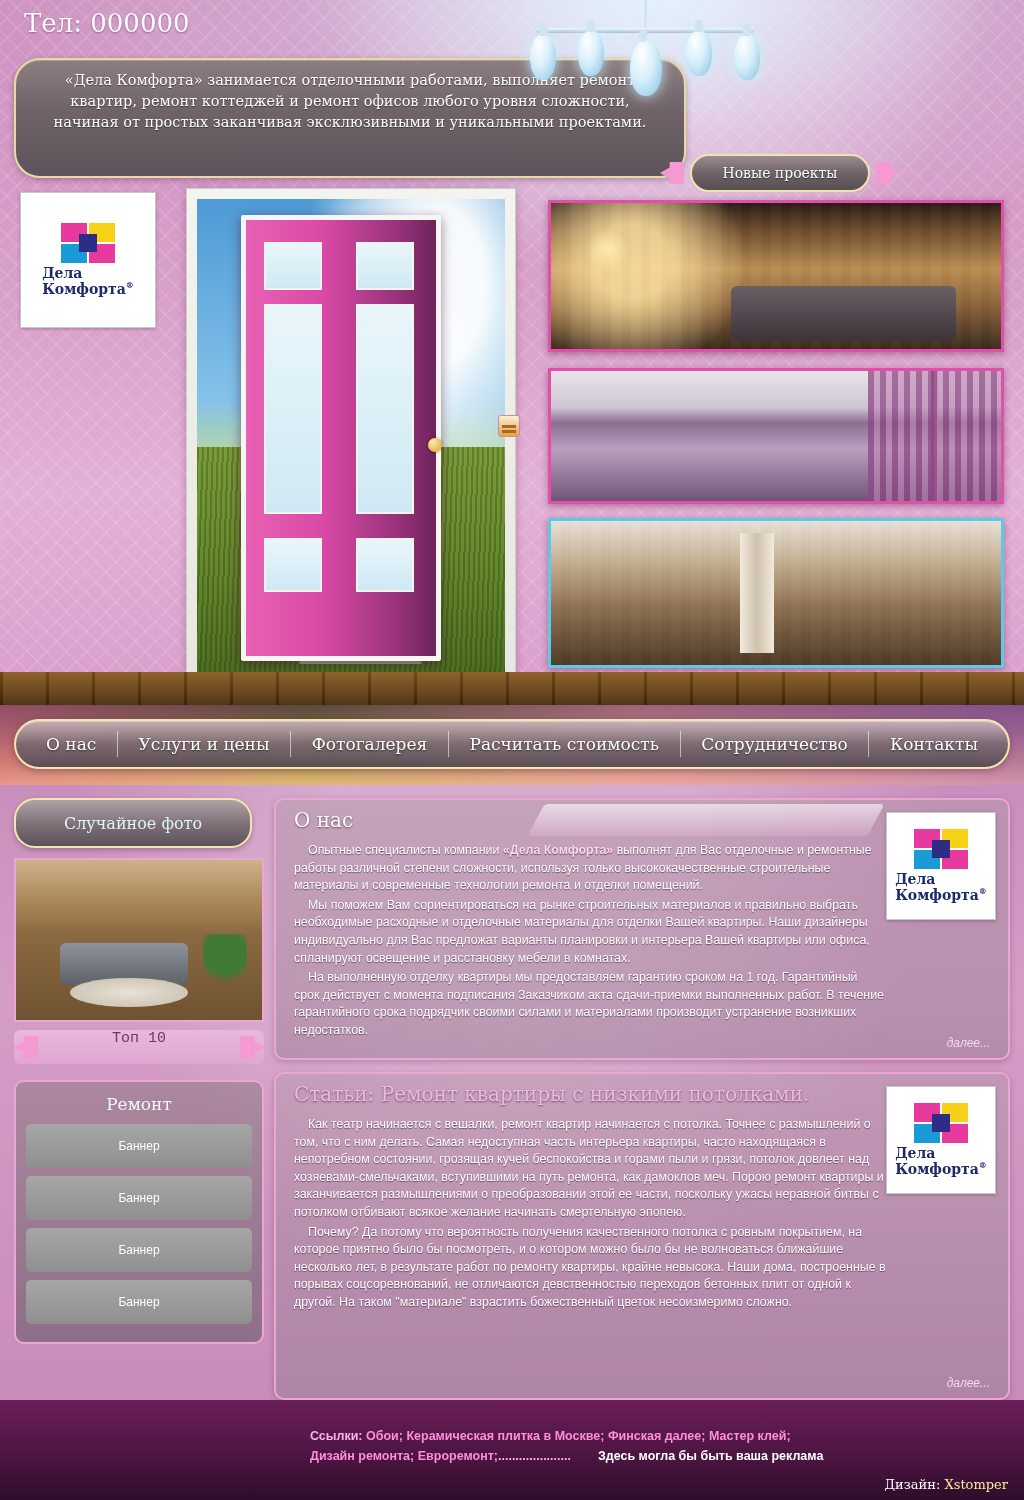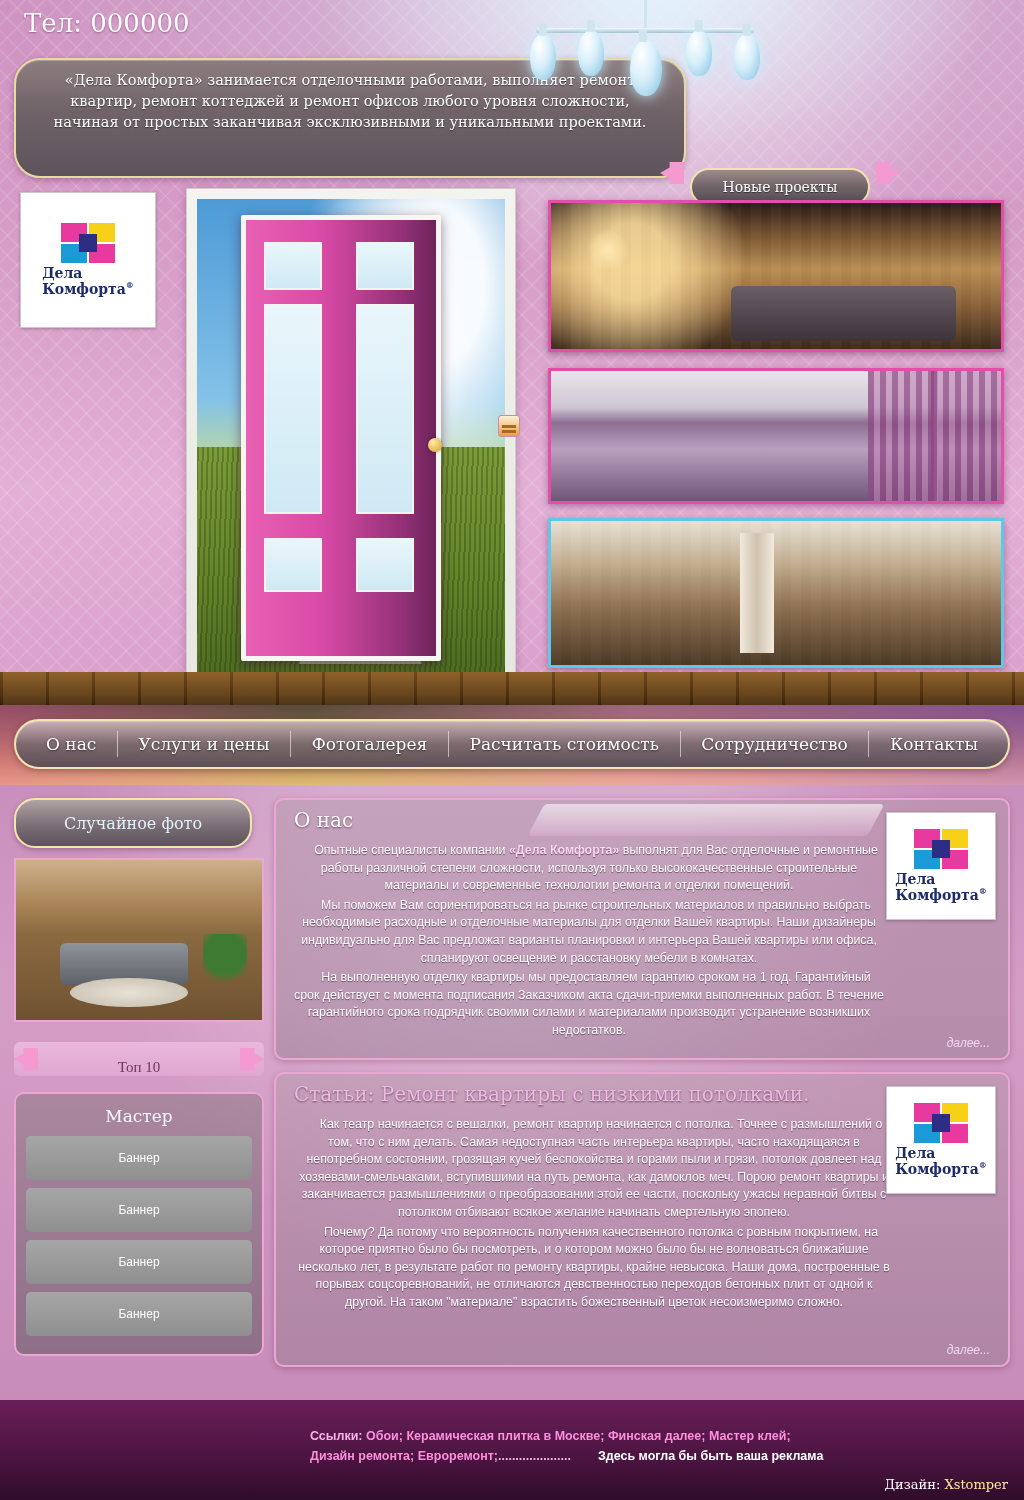--- a/index.html
+++ b/index.html
@@ -109,21 +109,21 @@
          box-shadow:0 0 14px rgba(200,240,255,.9); }
   .bulb:after{ content:""; position:absolute; left:9px; top:-10px; width:8px; height:12px; background:#cfe5ef; border-radius:2px;}
   .b1{ left:30px; top:34px; }
   .b2{ left:78px; top:30px; }
   .b3{ left:130px; top:40px; width:32px; height:56px; }
   .b4{ left:186px; top:30px; }
   .b5{ left:234px; top:34px; }
   
   .newproj-wrap{ position:absolute; left:660px; top:154px; width:240px; height:40px; }
   .newproj{
-    position:absolute; left:30px; top:14px; width:180px; height:38px; border-radius:19px;
+    position:absolute; left:30px; top:0; width:180px; height:38px; border-radius:19px;
     border:2px solid #f0e3ae;
     background:linear-gradient(180deg,#9b8b8d 0%, #6c6065 55%, #574e55 100%);
     color:#fff; font-family:"DejaVu Serif", serif; font-size:14px;
     display:flex; align-items:center; justify-content:center; cursor:pointer;
     text-shadow:0 1px 1px rgba(0,0,0,.5);
   }
   .arrow{ position:absolute; top:8px; width:24px; height:22px; cursor:pointer;
           background:#f49ad0; clip-path:polygon(40% 0,100% 0,100% 100%,40% 100%,40% 75%,0 50%,40% 25%); }
   .arrow.right{ right:0; transform:scaleX(-1); }
   .arrow.left{ left:0; }
@@ -205,24 +205,24 @@
       linear-gradient(180deg,#cdb18b 0%, #a98457 28%, #8b6a41 46%, #6f5231 100%);
       position:relative;
   }
   .photo-box .pb-sofa{ position:absolute; left:18%; top:52%; width:52%; height:26%;
     background:linear-gradient(180deg,#8e939a,#5d6268); border-radius:6px; }
   .photo-box .pb-rug{ position:absolute; left:22%; top:74%; width:48%; height:18%;
     background:radial-gradient(ellipse,#e8e2d6 0%, #cfc7b8 70%); border-radius:50%; }
   .photo-box .pb-plant{ position:absolute; right:6%; top:46%; width:18%; height:40%;
     background:radial-gradient(circle at 50% 30%, #3f7a33 0 40%, rgba(63,122,51,0) 60%); }
   .top10{
-    margin-top:20px; width:250px; height:34px; border-radius:6px;
+    margin-top:8px; width:250px; height:34px; border-radius:6px;
     background:linear-gradient(180deg,#e9b9dc,#dfa6d1);
-    display:flex; align-items:flex-end; justify-content:center; position:relative;
-    font-family:Liberation Serif, serif; font-size:15px; color:#6b3a5f;
+    display:flex; align-items:flex-start; justify-content:center; position:relative;
+    font-family:Liberation Mono, monospace; font-size:15px; color:#6b3a5f;
   }
   .top10 .arrow{ top:6px; }
   .ad-panel{
     margin-top:16px; width:250px;
     border:2px solid #eba6d2; border-radius:10px;
     background:linear-gradient(180deg, rgba(140,120,130,.55), rgba(110,95,108,.65));
     padding:10px;
   }
   .ad-title{ text-align:center; font-family:"DejaVu Serif", serif; font-size:17px; color:#f2f7fb; margin:2px 0 10px; }
   .banner{
@@ -231,37 +231,36 @@
     display:flex; align-items:center; justify-content:center;
     font-size:12px; color:#ffffff; cursor:pointer;
   }
   
   .card{
     position:absolute; border:2px solid #eba6d2; border-radius:10px;
     background:linear-gradient(180deg, rgba(175,150,165,.45) 0%, rgba(150,125,145,.5) 100%);
     box-shadow:0 2px 6px rgba(70,25,60,.25);
   }
   #card-about{ left:274px; top:798px; width:736px; height:262px; }
-  #card-article{ left:274px; top:1072px; width:736px; height:295px; }
+  #card-article{ left:274px; top:1072px; width:736px; height:328px; }
   .card h2{
     margin:8px 0 0 18px; font-family:"DejaVu Serif", serif; font-weight:normal;
     font-size:20px; color:#ffffff; text-shadow:0 1px 2px rgba(60,20,50,.6);
   }
   #card-article h2{ color:#f0b9e3; }
   .card .logo-box{ right:12px; top:12px; width:110px; height:108px; position:absolute; }
   .sheen{
     position:absolute; left:260px; top:4px; width:340px; height:32px;
     background:linear-gradient(180deg, rgba(255,255,255,.75), rgba(255,200,240,.25));
     transform:skewX(-28deg); border-radius:4px; opacity:.8; pointer-events:none;
   }
   .card .txt{
     margin:10px 36px 0 18px; font-size:12.4px; line-height:1.42; color:#ffffff;
     text-shadow:0 1px 1px rgba(40,10,35,.55);
     font-family:"Liberation Sans", sans-serif;
-    text-align:center;
   }
   #card-about .txt{ width:590px; }
   #card-article .txt{ width:600px; }
   .card .txt p{ margin:0 0 2px; text-indent:14px; }
   .card .txt b{ color:#ffd6f2; }
   .more{
     position:absolute; right:18px; bottom:8px; font-style:italic; font-size:12px;
     color:#f3d7ef; cursor:pointer; text-decoration:none;
   }
   
@@ -389,21 +388,21 @@
       <span class="pb-rug"></span>
       <span class="pb-plant"></span>
   </div>
   <div class="top10">
     <span class="arrow left"></span>
     <span>Топ 10</span>
     <span class="arrow right"></span>
   </div>
 
   <div class="ad-panel">
-    <div class="ad-title">Мастер</div>
+    <div class="ad-title">Ремонт</div>
     <div class="banner">Баннер</div>
     <div class="banner">Баннер</div>
     <div class="banner">Баннер</div>
     <div class="banner">Баннер</div>
   </div>
 </div>
 
 <div class="card" id="card-about">
   <div class="sheen"></div>
   <h2>О нас</h2>

